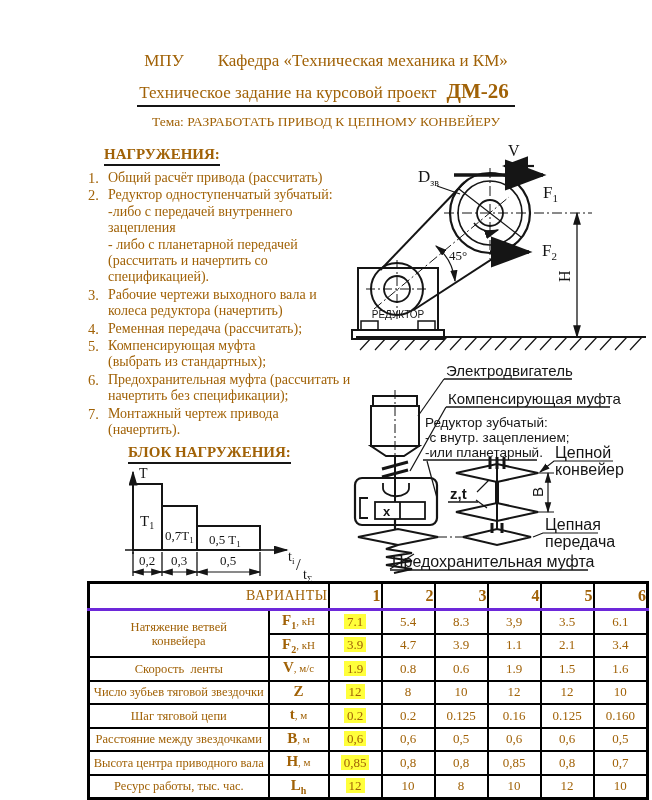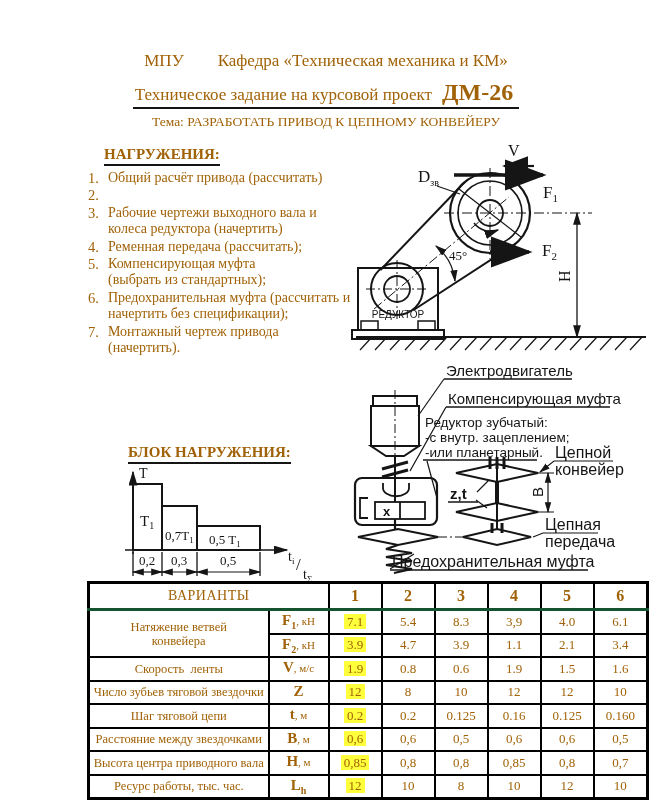--- a/index.html
+++ b/index.html
@@ -2,36 +2,36 @@
 <html><head>
 <meta charset="utf-8">
 <style>
   html,body{margin:0;padding:0;background:#fff;}
   .page{position:relative;width:652px;height:800px;background:#ffffff;overflow:hidden;
         font-family:"Liberation Serif","DejaVu Serif",serif;color:#a16207;}
   .hdr1{position:absolute;top:51px;left:0;width:100%;text-align:center;font-size:17px;}
   .hdr1 .org{margin-right:34px;}
   .hdr2{position:absolute;top:79px;left:0;width:100%;text-align:center;font-size:17px;}
   .hdr2 .inner{display:inline-block;border-bottom:2px solid #151515;padding:0 6px 1px 2px;}
-  .hdr2 .code{font-weight:bold;font-size:24px;margin-left:10px;}
+  .hdr2 .code{font-weight:bold;font-size:21px;margin-left:10px;}
   .theme{position:absolute;top:114px;left:0;width:100%;text-align:center;font-size:13.5px;}
   .develop-h{position:absolute;left:104px;top:146px;font-size:15px;font-weight:bold;
              border-bottom:2px solid #151515;padding-bottom:1px;}
   .list{position:absolute;left:88px;top:170px;width:300px;font-size:14px;}
   .item{display:flex;margin-bottom:1px;}
   .item .num{flex:0 0 20px;width:20px;font-size:14.5px;line-height:16.4px;}
   .item .txt{white-space:pre-line;line-height:16.4px;}
   .loadh{position:absolute;left:128px;top:444px;font-size:15px;font-weight:bold;
          border-bottom:2px solid #151515;padding-bottom:1px;}
   svg{position:absolute;}
   svg text{fill:#151515;}
   .tbl{position:absolute;left:87px;top:581px;border-collapse:collapse;table-layout:fixed;
        border:3px solid #000;background:#fff;}
   .tbl td{border:2px solid #000;text-align:center;vertical-align:middle;padding:0;overflow:hidden;}
-  .tbl .hrow td{height:24px;font-weight:bold;font-size:16px;border-bottom:3px solid #14532d;}
+  .tbl .hrow td{height:24px;font-weight:bold;font-size:16px;border-bottom:3px solid #6d28d9;text-align:right;}
   .tbl .hrow td.variants{font-weight:normal;font-size:14px;letter-spacing:.5px;}
   .tbl tbody td{height:21.5px;font-size:13px;}
   .tbl .lbl{font-size:12.5px;white-space:pre-line;line-height:14px;}
   .tbl .sym{font-size:15px;font-weight:bold;}
   .tbl .sym sub{font-size:10px;}
   .tbl .sym .unit{font-weight:normal;font-size:11px;margin-top:36px;}
   .hl{background:#ffff3b;padding:0 3px;}
 </style>
 </head>
 <body>
@@ -49,20 +49,26 @@
   <div class="theme">Тема: РАЗРАБОТАТЬ ПРИВОД К ЦЕПНОМУ КОНВЕЙЕРУ</div>
 
   <div class="develop-h">НАГРУЖЕНИЯ:</div>
   <div class="list">
     <div class="item">
       <span class="num">1.</span>
       <span class="txt">Общий расчёт привода (рассчитать)</span>
     </div>
     <div class="item">
       <span class="num">2.</span>
+      <span class="txt">Редуктор одноступенчатый зубчатый:
+-либо с передачей внутреннего
+зацепления
+- либо с планетарной передачей
+ (рассчитать и начертить со
+спецификацией).</span>
     </div>
     <div class="item">
       <span class="num">3.</span>
       <span class="txt">Рабочие чертежи выходного вала и
 колеса редуктора (начертить)</span>
     </div>
     <div class="item">
       <span class="num">4.</span>
       <span class="txt">Ременная передача (рассчитать);</span>
     </div>
@@ -306,21 +312,21 @@
     </thead>
     <tbody>
       <tr>
         <td class="lbl" rowspan="2">Натяжение ветвей
 конвейера</td>
         <td class="sym"><span>F</span><sub>1</sub><span class="unit">, кН</span></td>
         <td><span class="hl">7.1</span></td>
         <td>5.4</td>
         <td>8.3</td>
         <td>3,9</td>
-        <td>4.0</td>
+        <td>3.5</td>
         <td>6.1</td>
       </tr>
       <tr>
         <td class="sym"><span>F</span><sub>2</sub><span class="unit">, кН</span></td>
         <td><span class="hl">3.9</span></td>
         <td>4.7</td>
         <td>3.9</td>
         <td>1.1</td>
         <td>2.1</td>
         <td>3.4</td>

